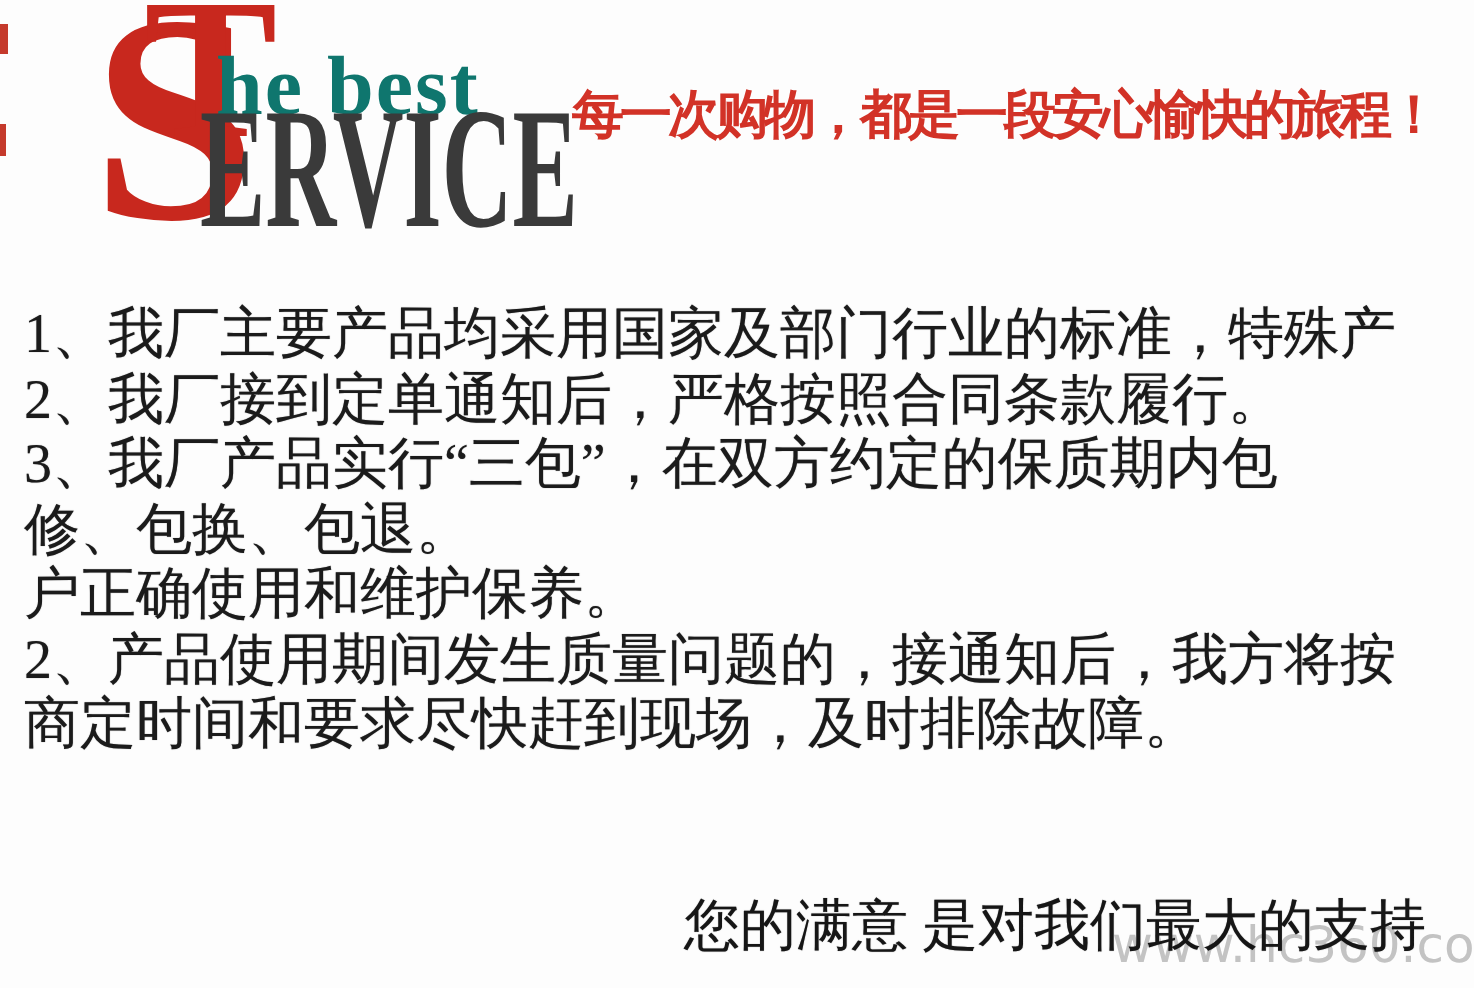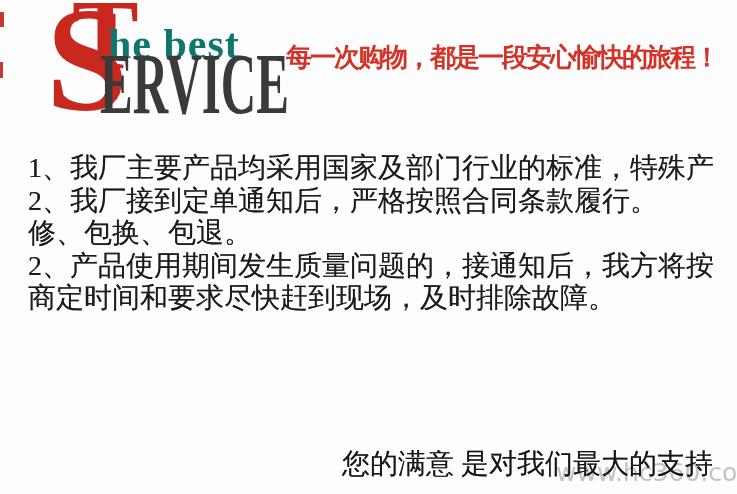--- a/index.html
+++ b/index.html
@@ -47,21 +47,21 @@
     color:#d23227;
     white-space:nowrap;
   }
   
   .terms{
     position:absolute;left:12px;top:152px;width:716px;
     font-size:28px;line-height:32.5px;
     color:#1b1b1b;
     text-shadow:0 0 0.5px rgba(0,0,0,0.5);
   }
-  .terms .line{white-space:nowrap;margin-left:16px;}
+  .terms .line{white-space:nowrap;}
   
   .slogan{
     position:absolute;left:342px;top:447px;
     font-size:28px;line-height:1.2;
     color:#161616;
     white-space:nowrap;
     text-shadow:0 0 0.5px rgba(0,0,0,0.5);
     z-index:2;
     text-align:center;
   }
@@ -87,21 +87,23 @@
     <span class="logo-letter logo-s">S</span>
     <span class="logo-letter logo-t">T</span>
     <span class="logo-hebest">he best</span>
     <span class="logo-ervice">ERVICE</span>
     <span class="tagline">每一次购物，都是一段安心愉快的旅程！</span>
   </div>
 
   <div class="terms">
     <div class="line">1、我厂主要产品均采用国家及部门行业的标准，特殊产</div>
     <div class="line">2、我厂接到定单通知后，严格按照合同条款履行。</div>
+    <div class="line">3、我厂产品实行“三包”，在双方约定的保质期内包</div>
     <div class="line">修、包换、包退。</div>
+    <div class="line">户正确使用和维护保养。</div>
     <div class="line">2、产品使用期间发生质量问题的，接通知后，我方将按</div>
     <div class="line">商定时间和要求尽快赶到现场，及时排除故障。</div>
   </div>
 
   <div class="slogan">您的满意 是对我们最大的支持</div>
   <div class="watermark">www.hc360.com</div>
 
   <div class="edge-artifact a1"></div>
   <div class="edge-artifact a2"></div>
 

